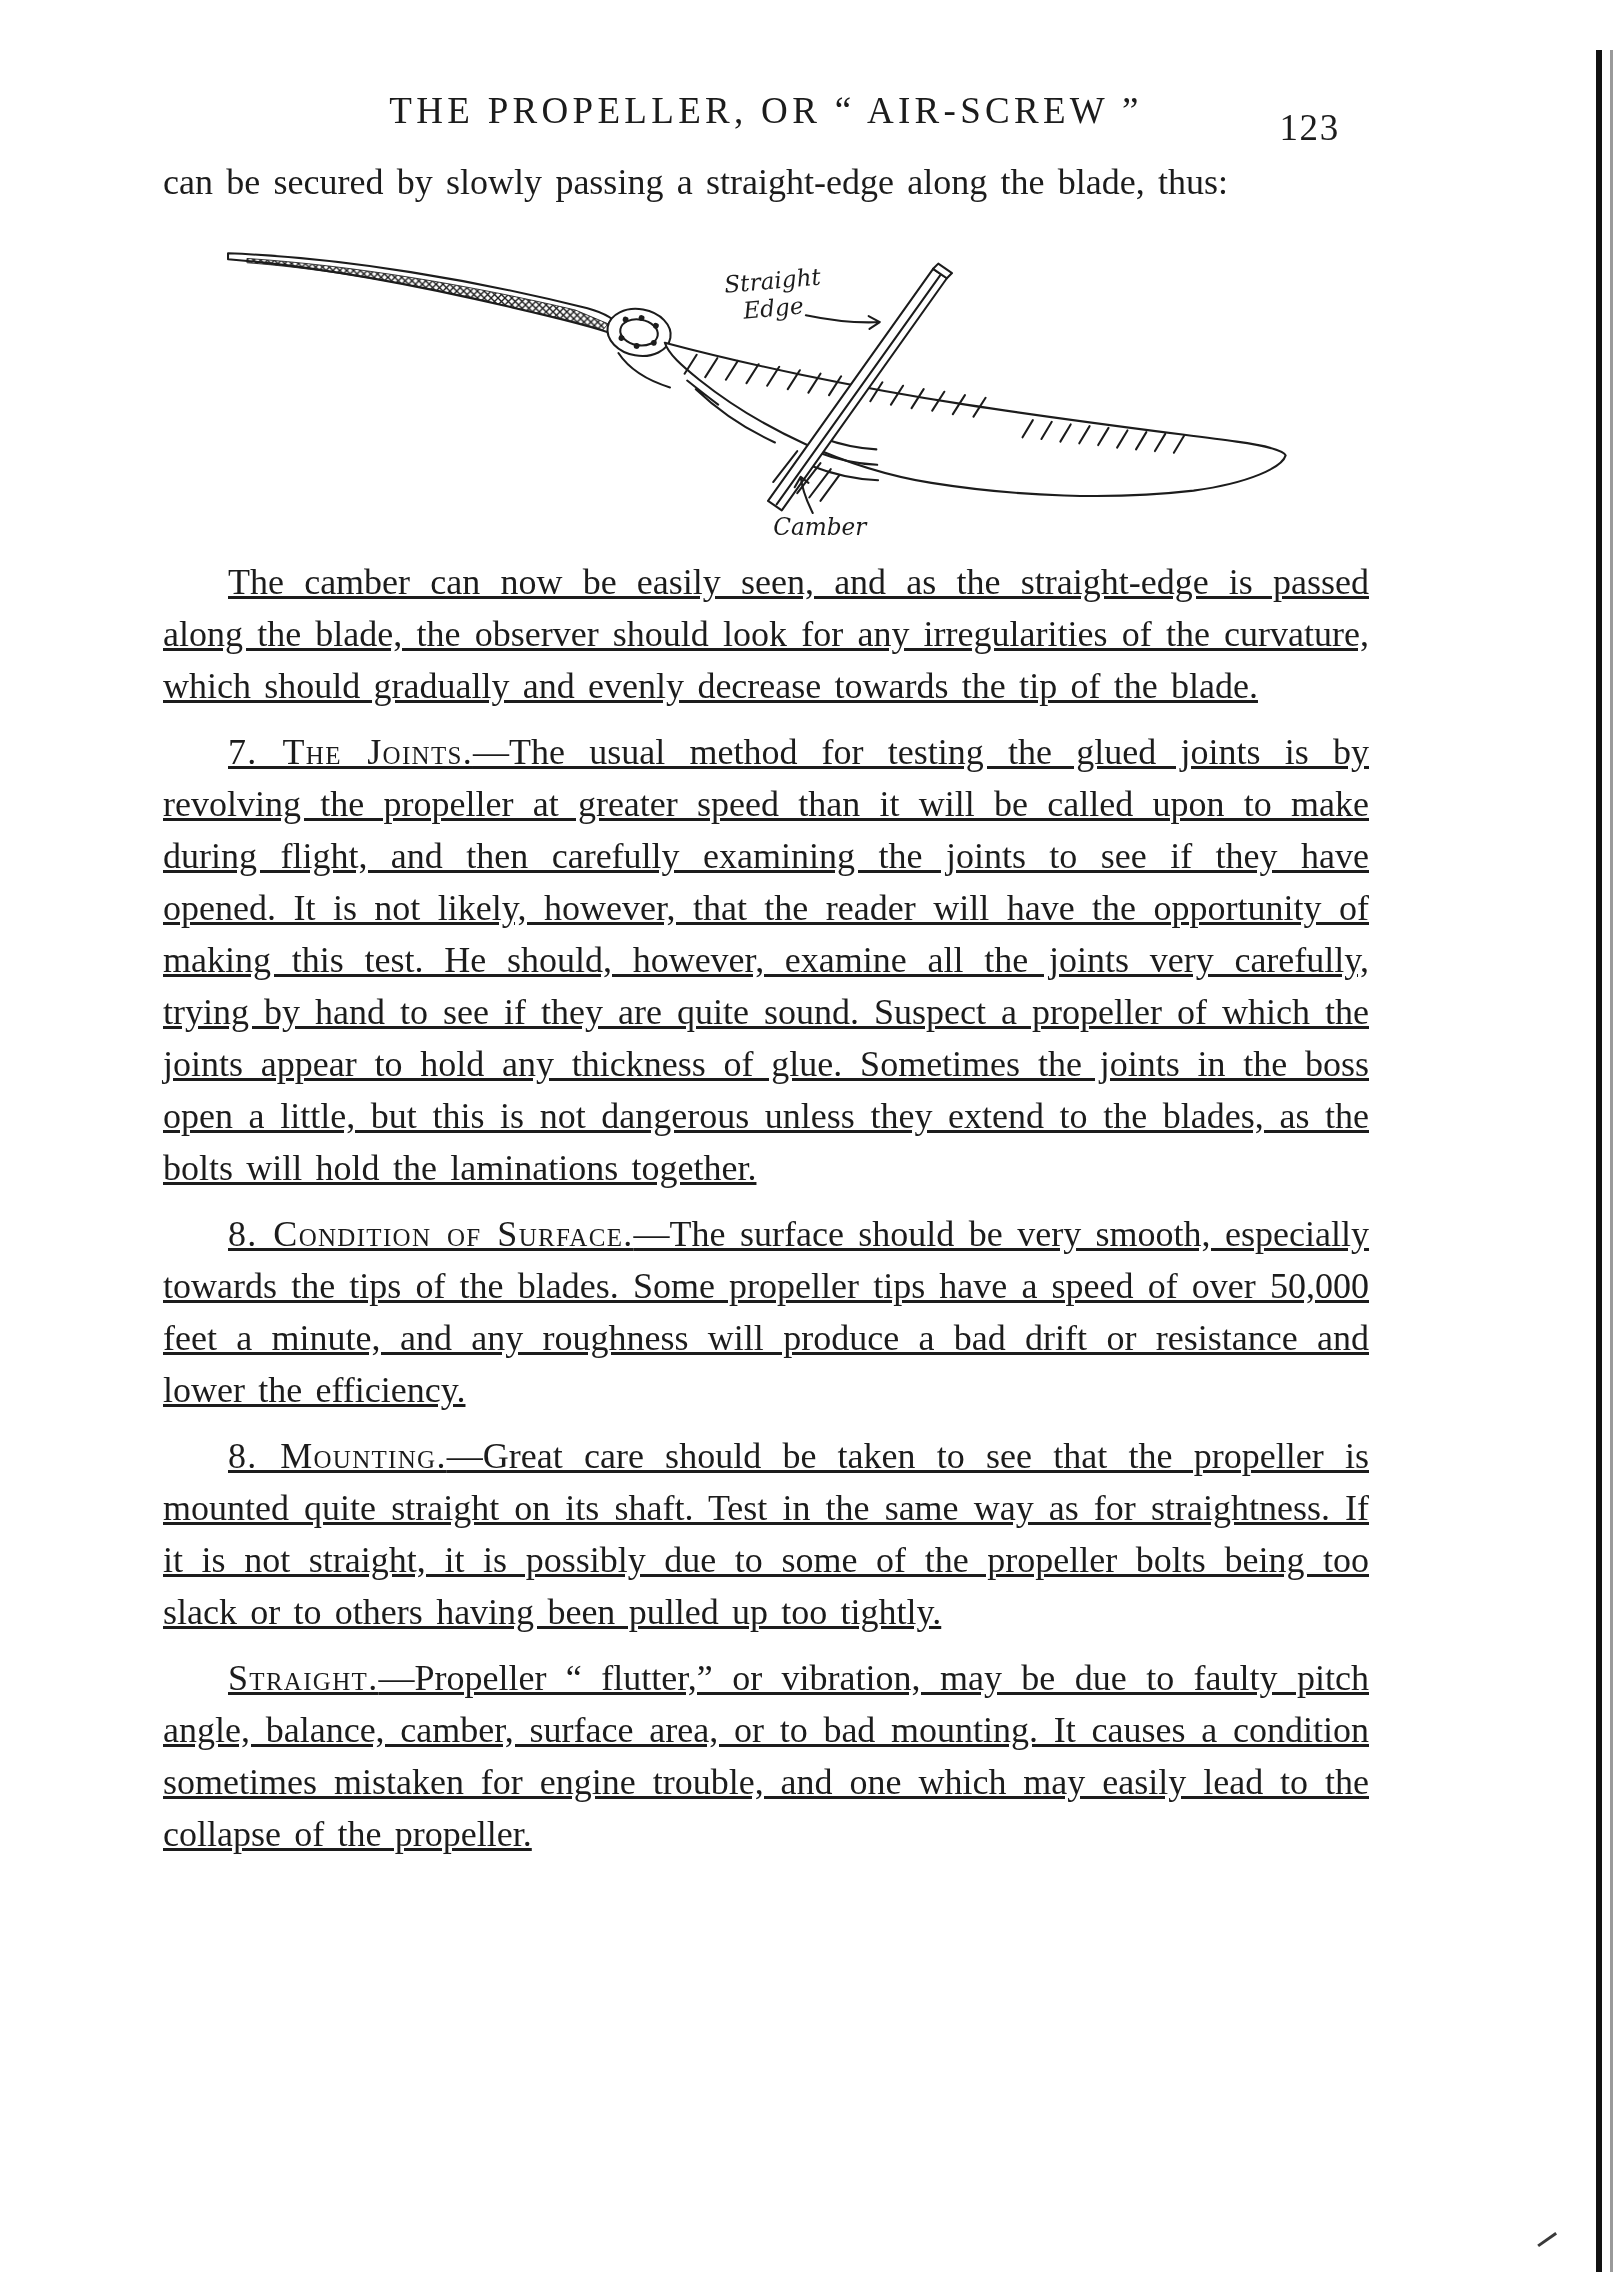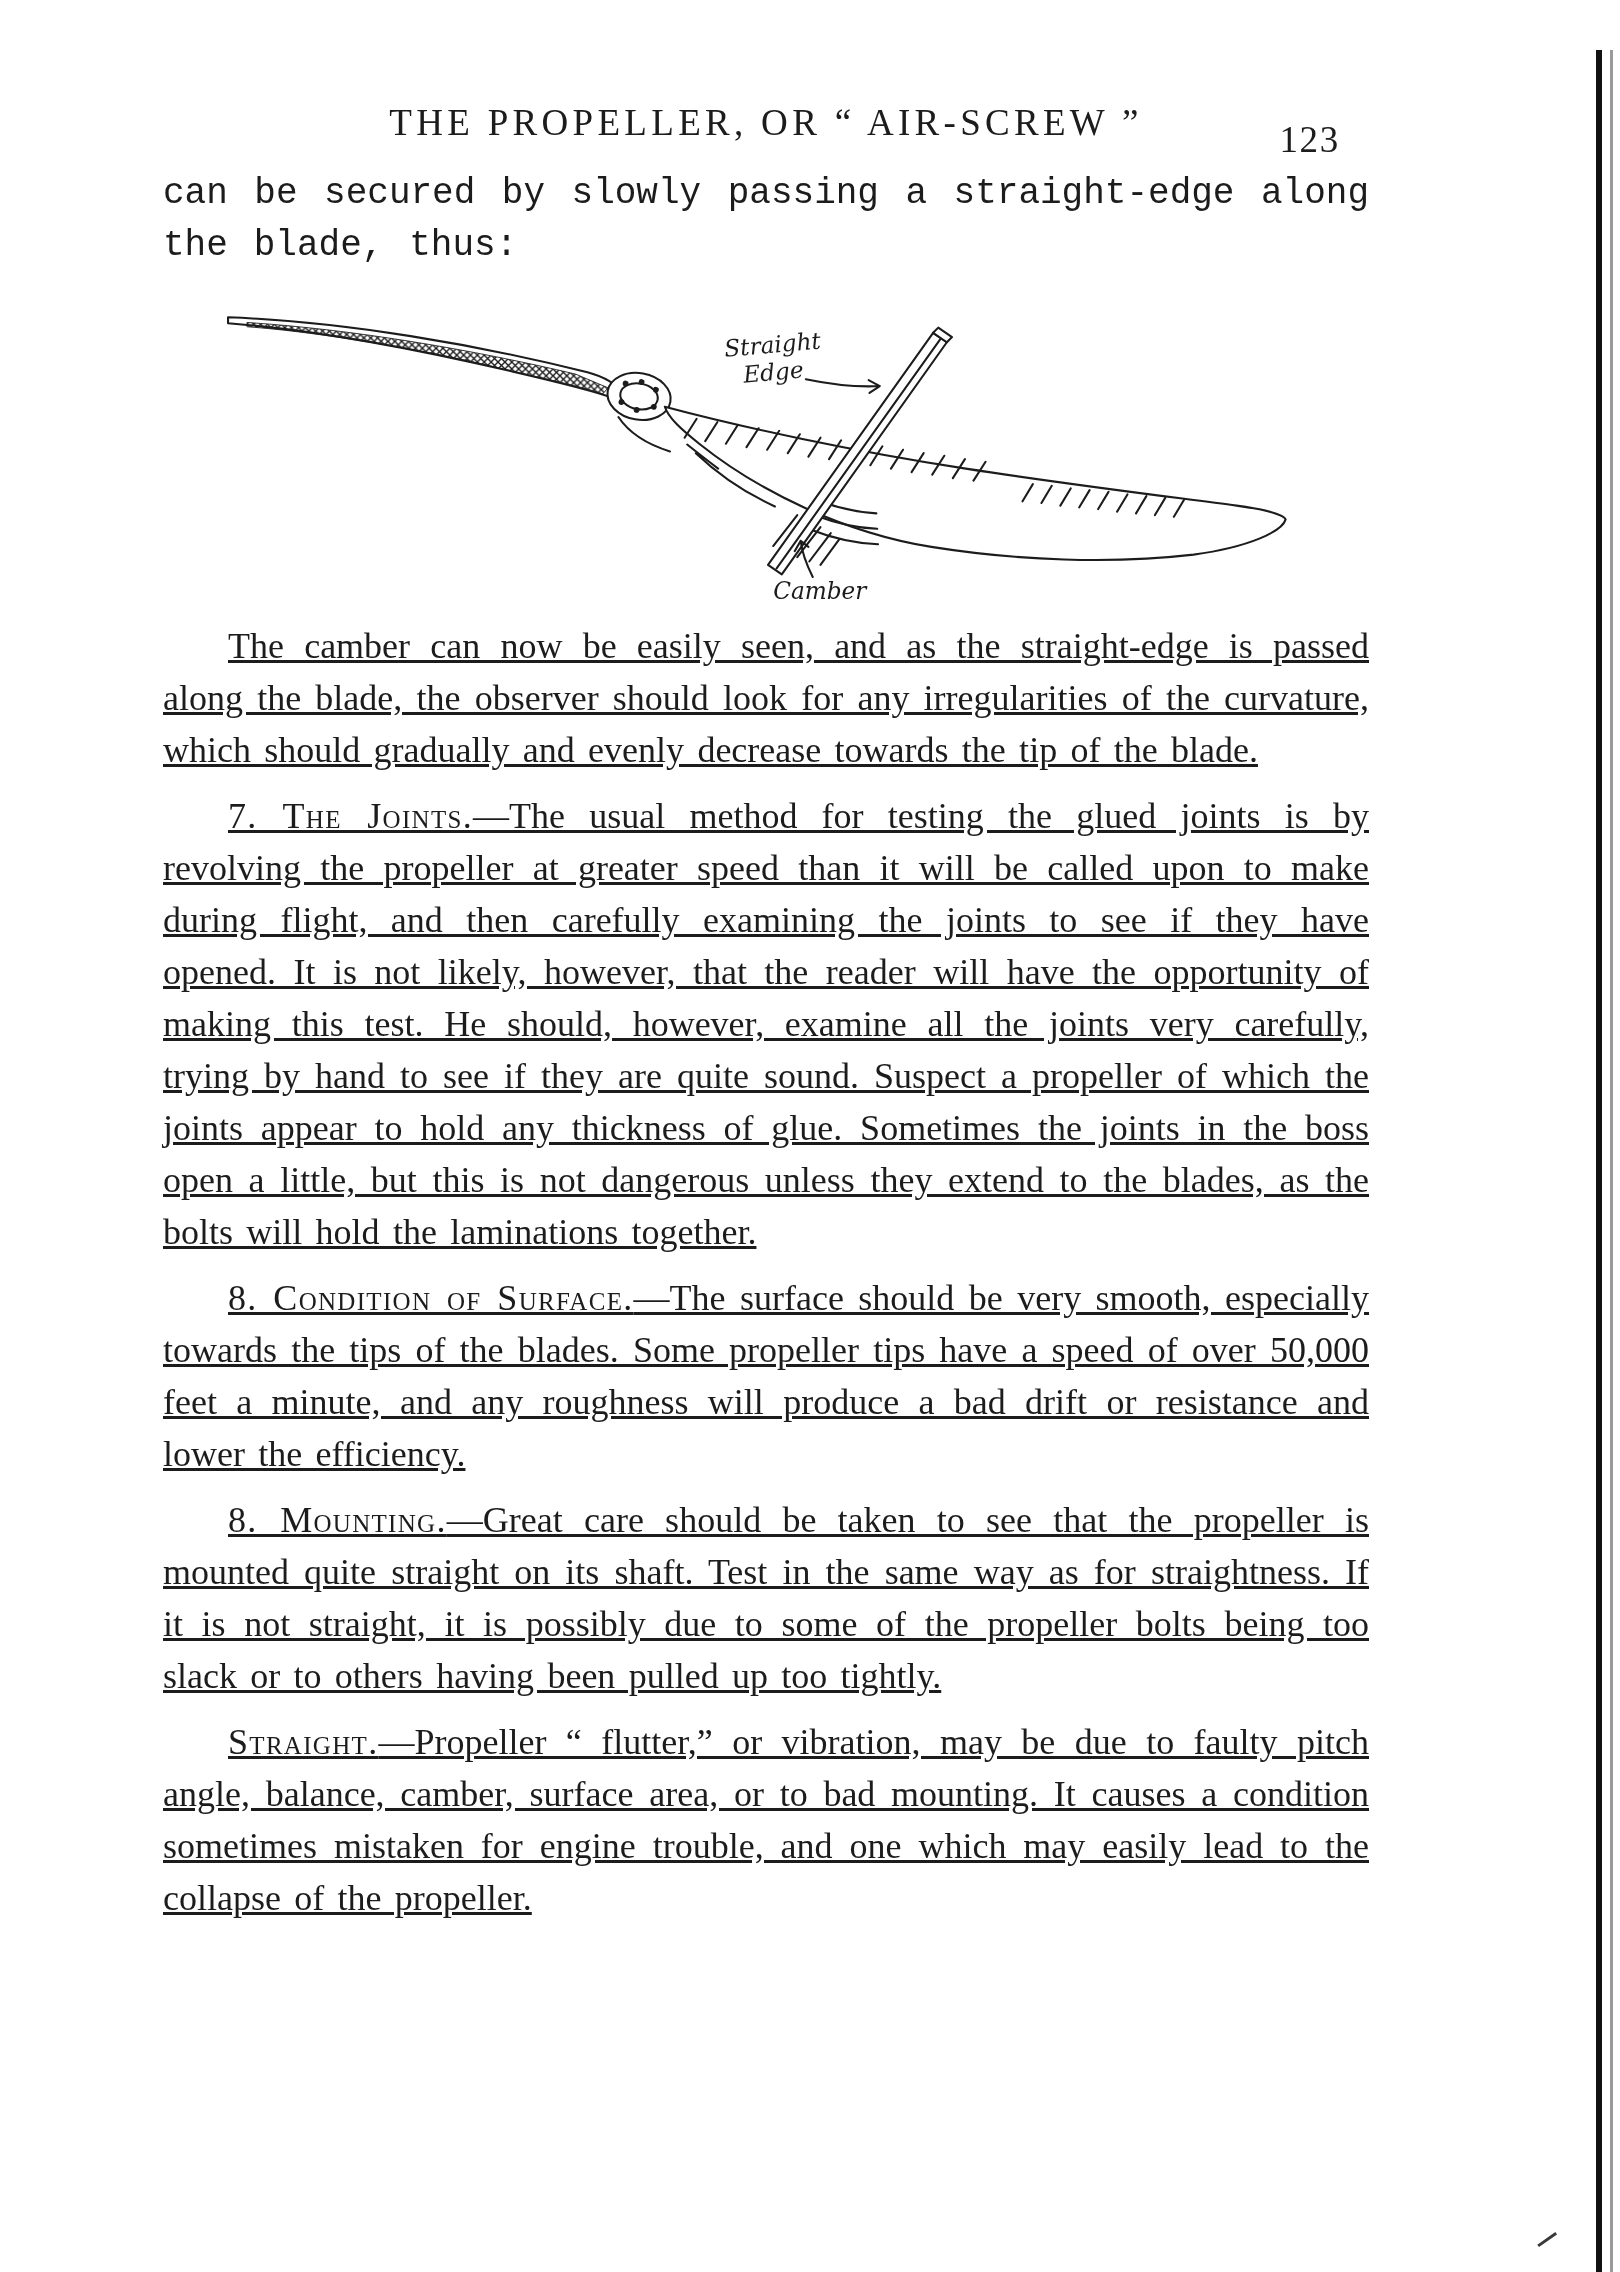--- a/index.html
+++ b/index.html
@@ -8,21 +8,20 @@
     width:1621px; height:2273px;
     position:relative;
     font-family:"Liberation Serif", serif;
     color:#1c1c1c;
     overflow:hidden;
   }
   .page {
     position:absolute;
     left:163px; top:89px;
     width:1206px;
-    margin-top:12px;
   }
   .header {
     position:relative;
     text-align:center;
     font-size:37px;
     letter-spacing:4.3px;
     white-space:nowrap;
     margin-bottom:24px;
   }
   .header .pagenum {
@@ -30,21 +29,21 @@
     right:29px; top:17px;
     letter-spacing:1.7px;
   }
   p.body-par {
     font-size:36px;
     line-height:52px;
     text-align:justify;
     word-spacing:4.3px;
     margin-top:13.8px;
   }
-  p.noindent { text-indent:0; margin-top:0;font-family:Liberation Mono, monospace; }
+  p.noindent { text-indent:0; margin-top:0; }
   p.indent  { text-indent:65px;text-decoration:underline; }
   .lead {
     font-variant:small-caps;
     letter-spacing:1.3px;
   }
   figure.illustration {
     margin:20.6px 0 12px 53px;
     width:1092px;
   }
   svg .ink { stroke:#1c1c1c; fill:none; stroke-width:2.4; stroke-linecap:round; stroke-linejoin:round; }

